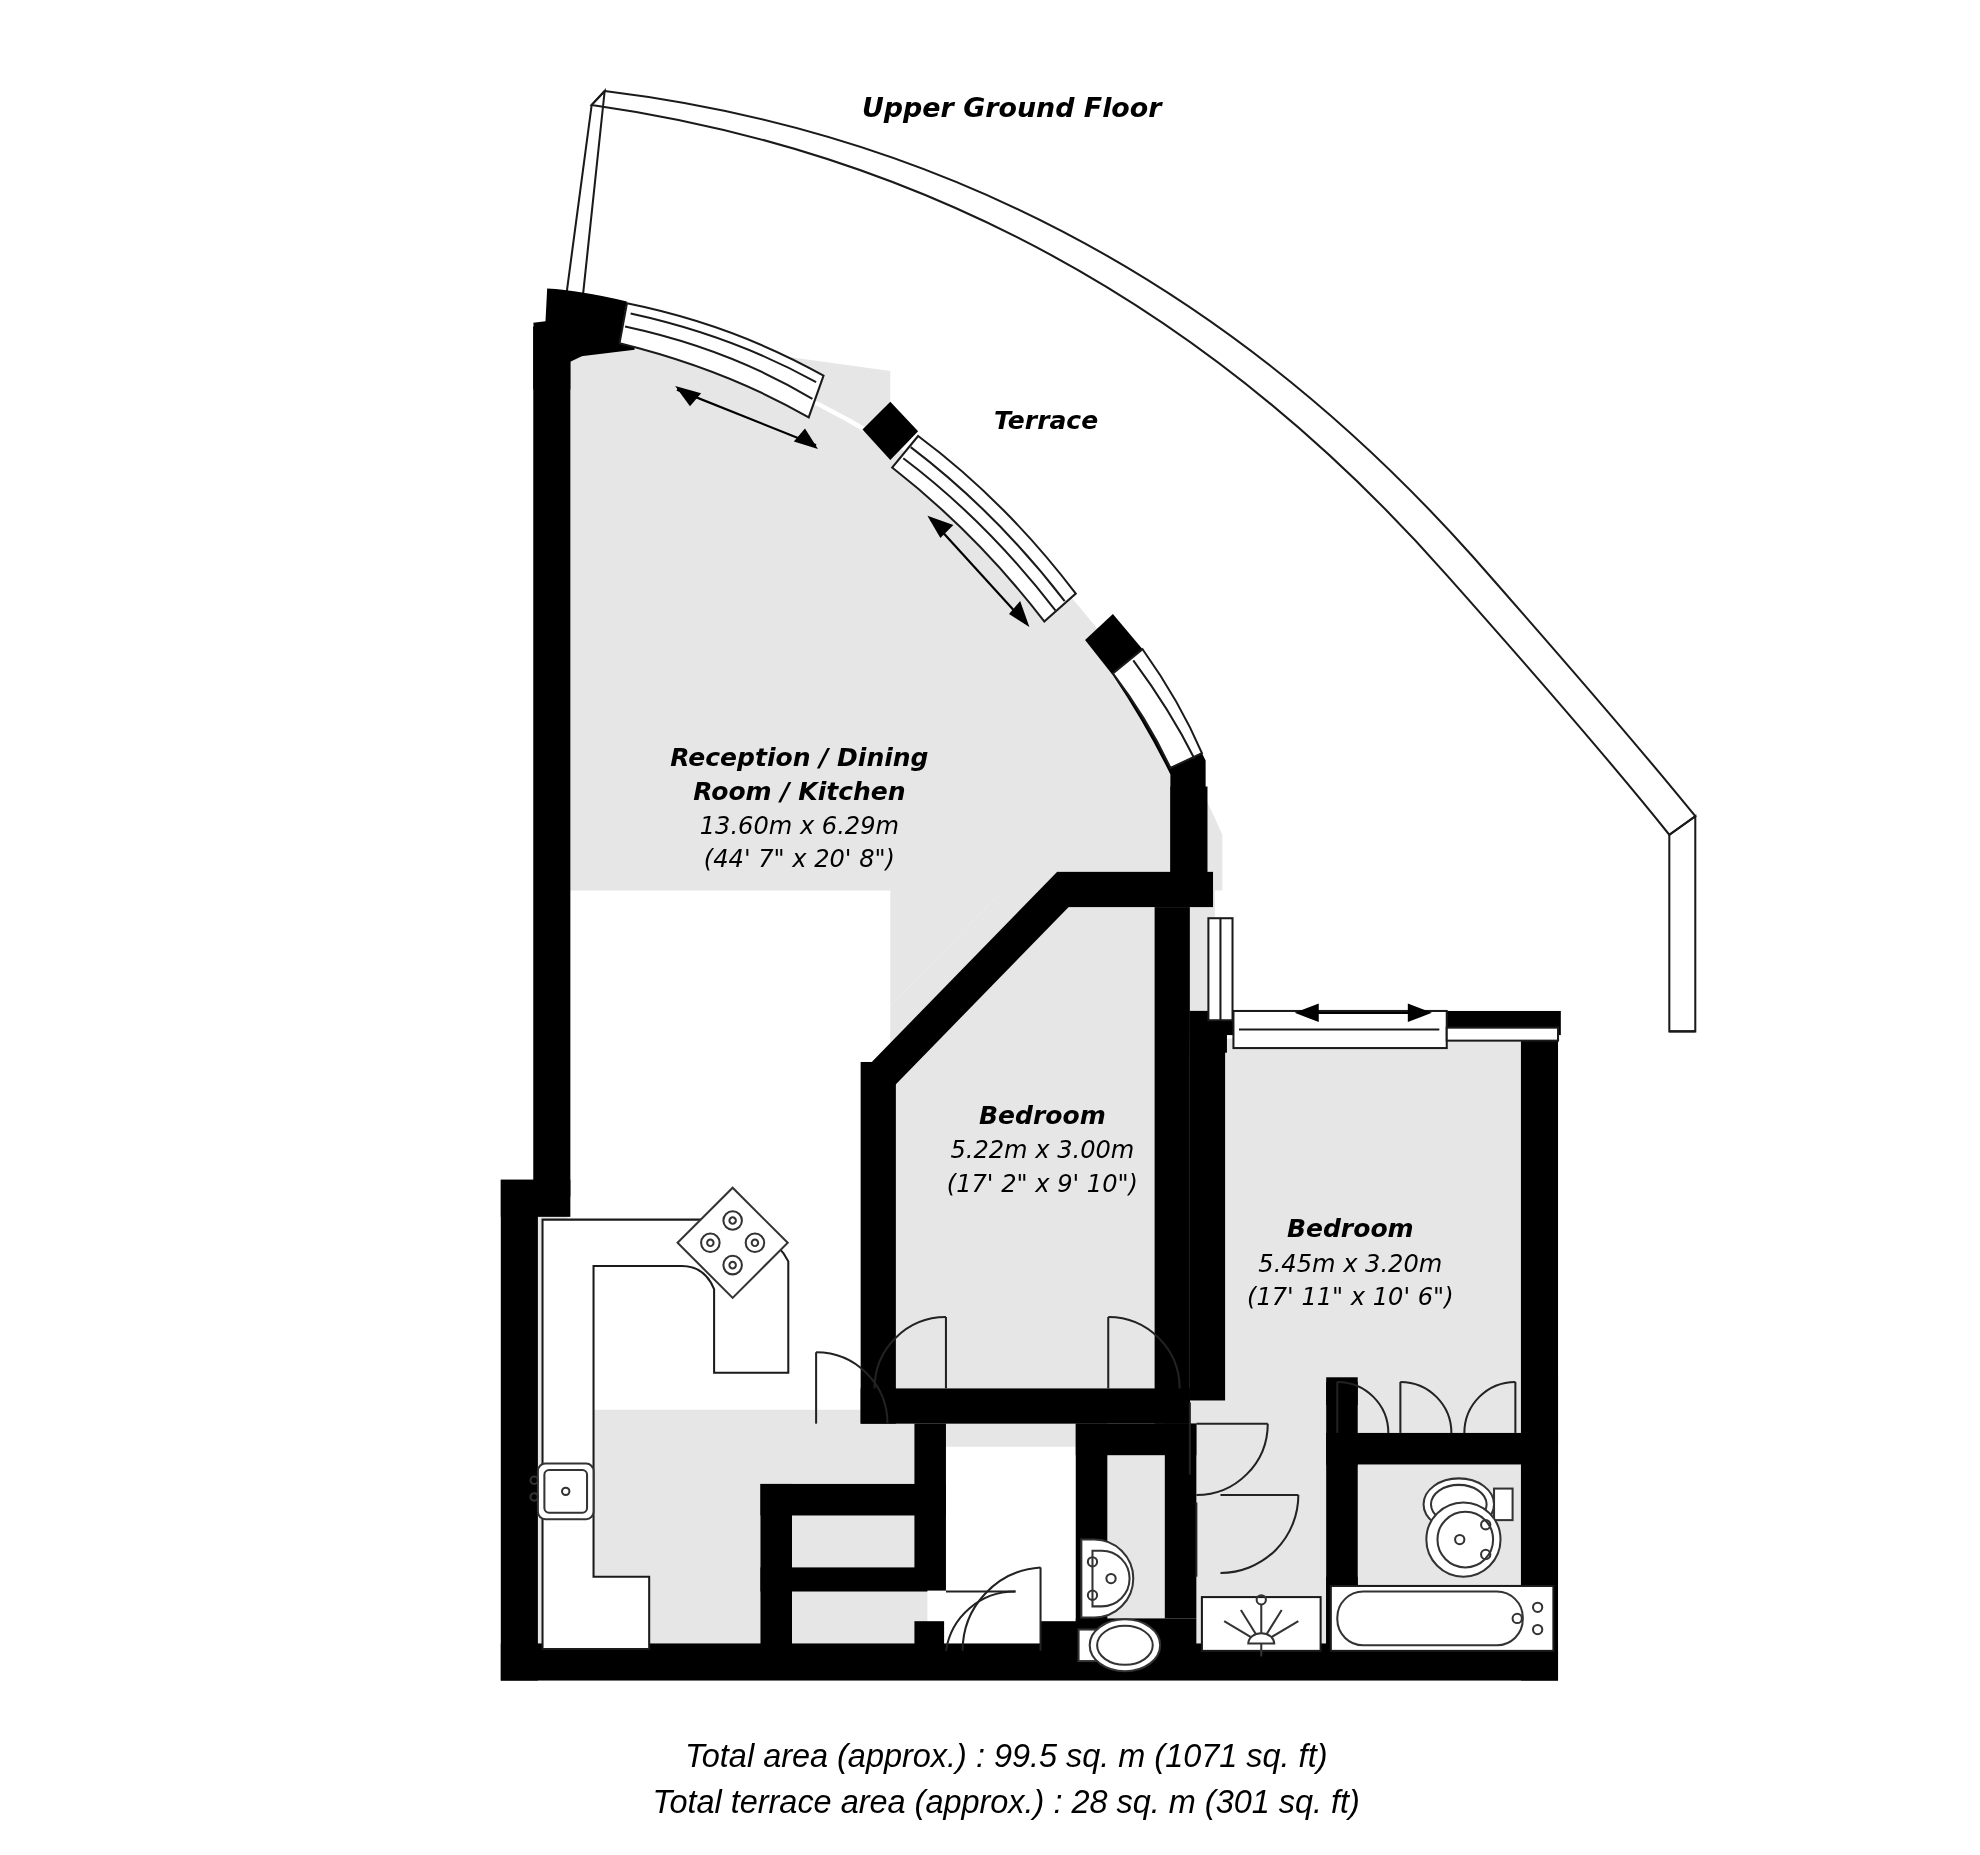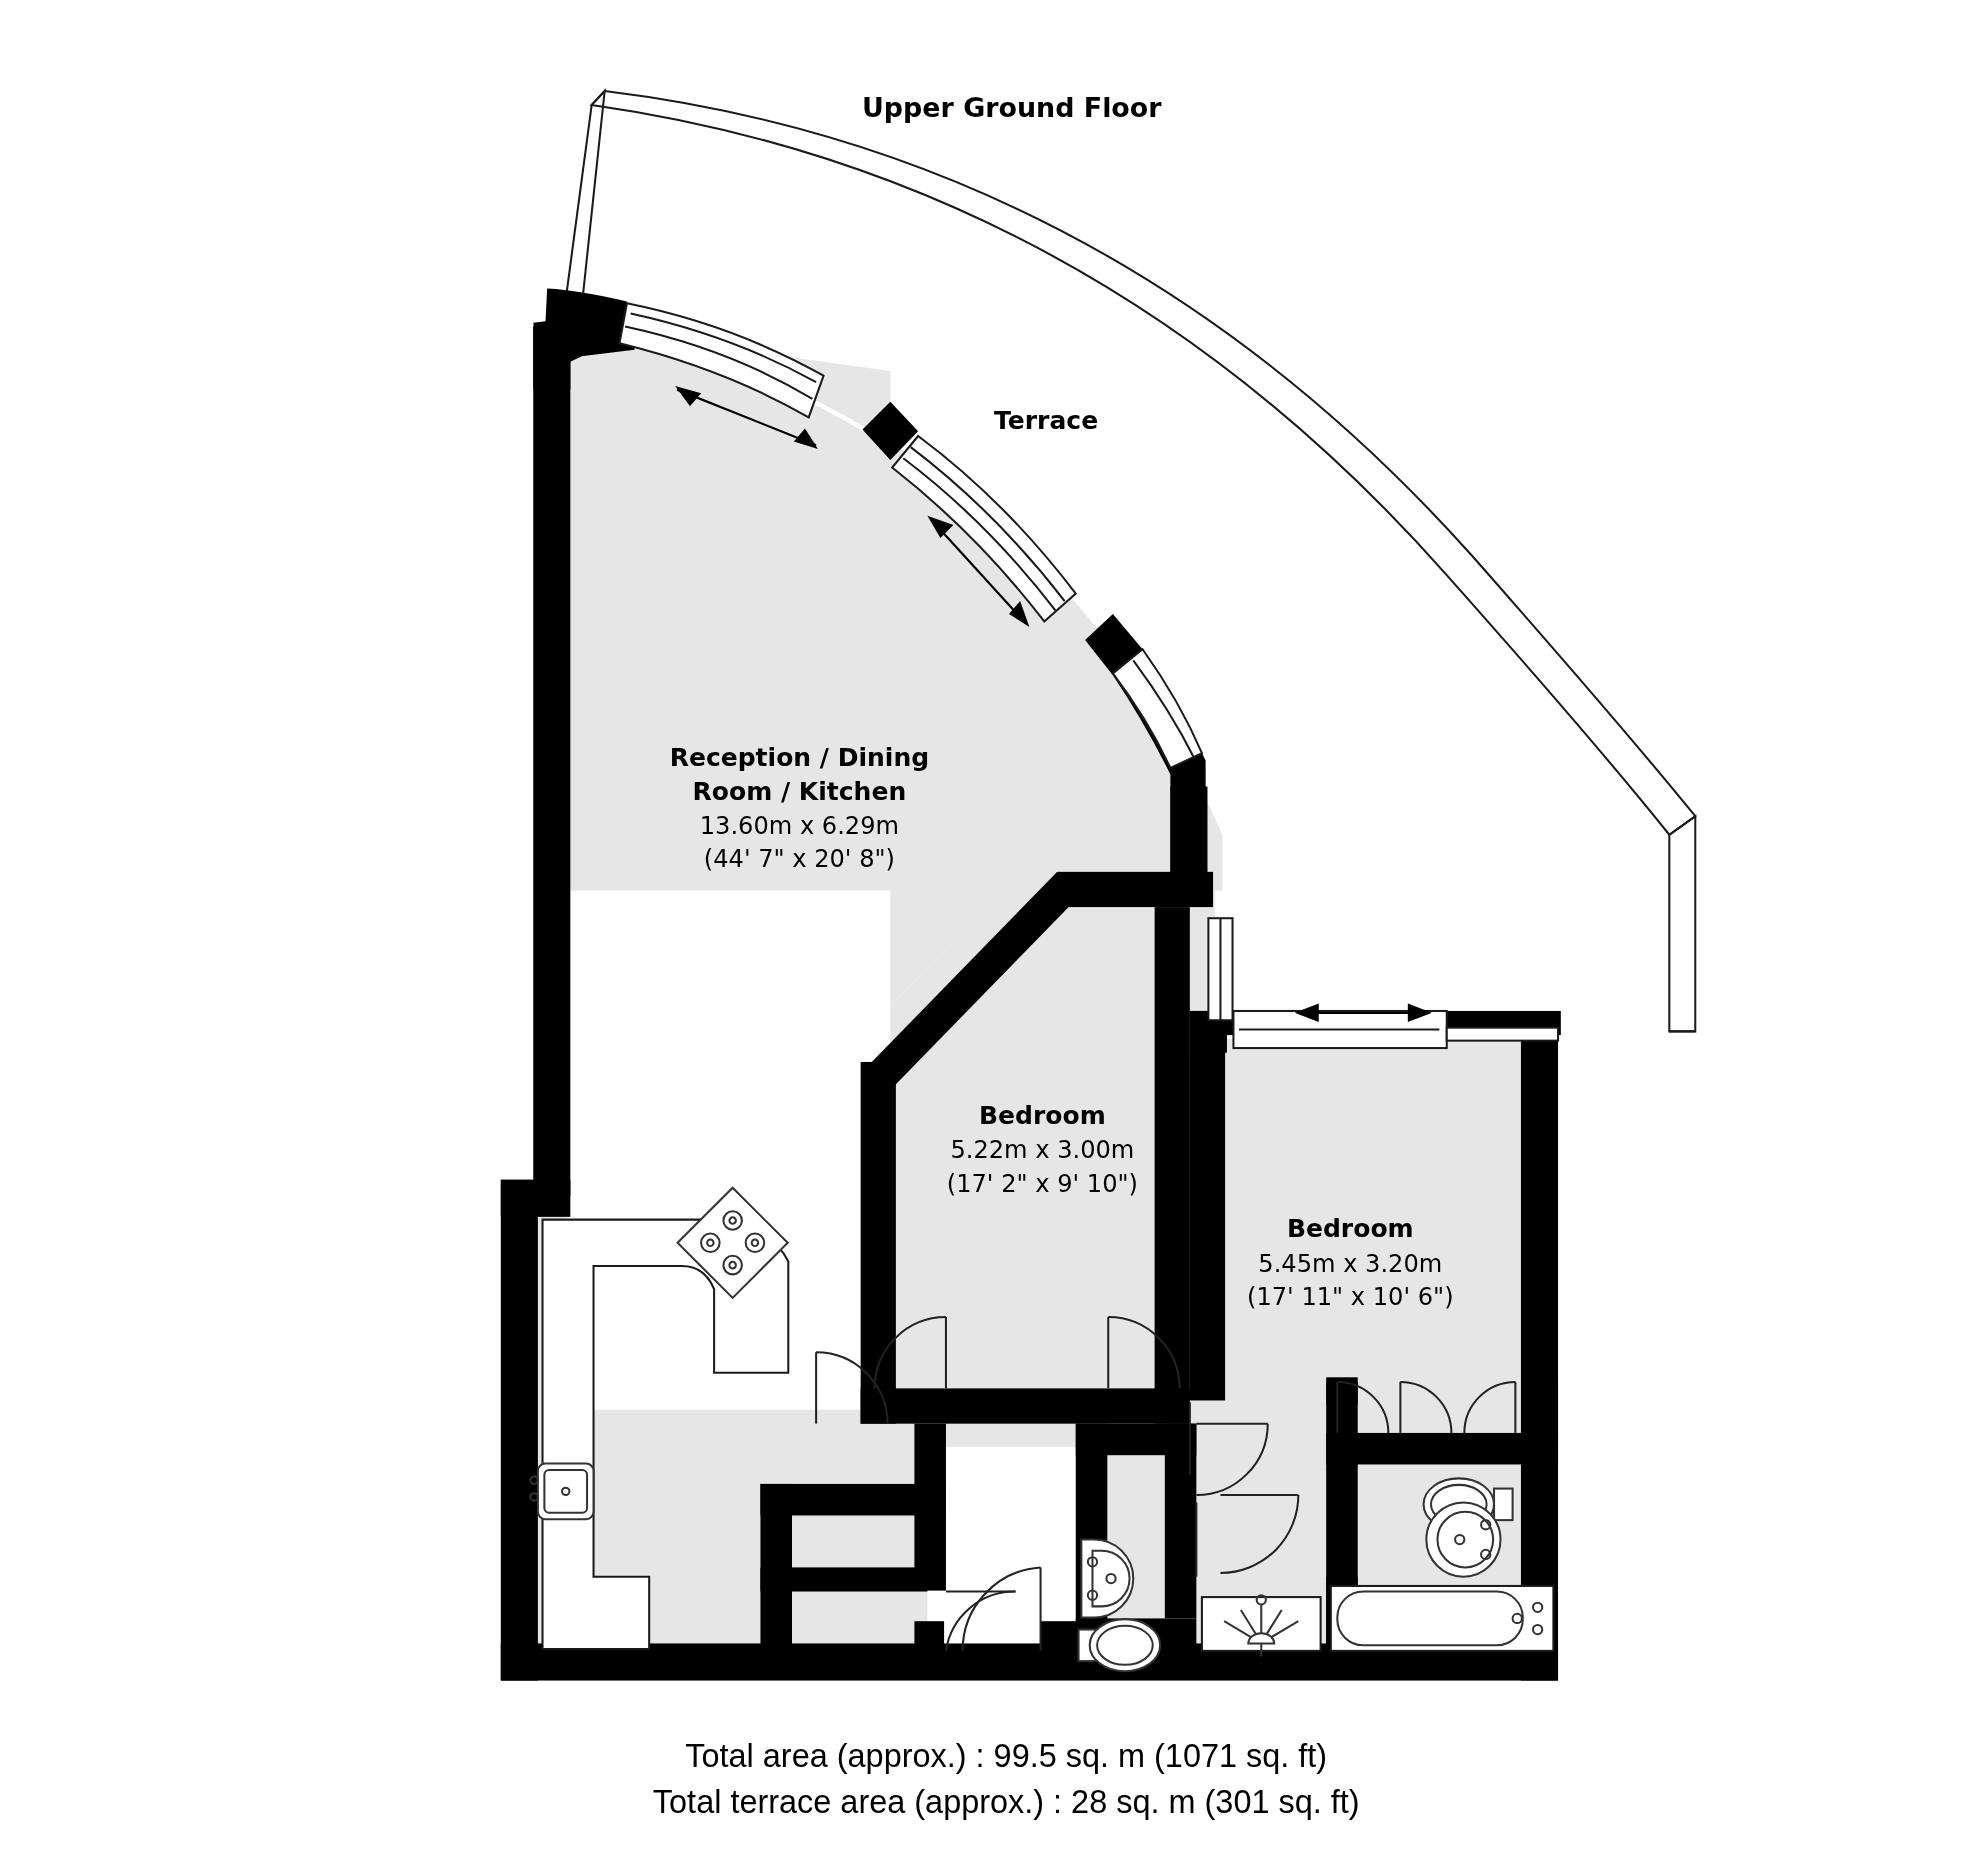--- a/index.html
+++ b/index.html
@@ -11,20 +11,21 @@
     width: 1980px;
     height: 1855px;
     font-family: "DejaVu Sans", "Liberation Sans", sans-serif;
     position: relative;
     overflow: hidden;
   }
   #plan-root {
     position: relative;
     width: 1980px;
     height: 1855px;
+    font-style: italic;
   }
   svg#floorplan {
     position: absolute;
     left: 0;
     top: 0;
     width: 1980px;
     height: 1855px;
     display: block;
   }
   .txt-title {

